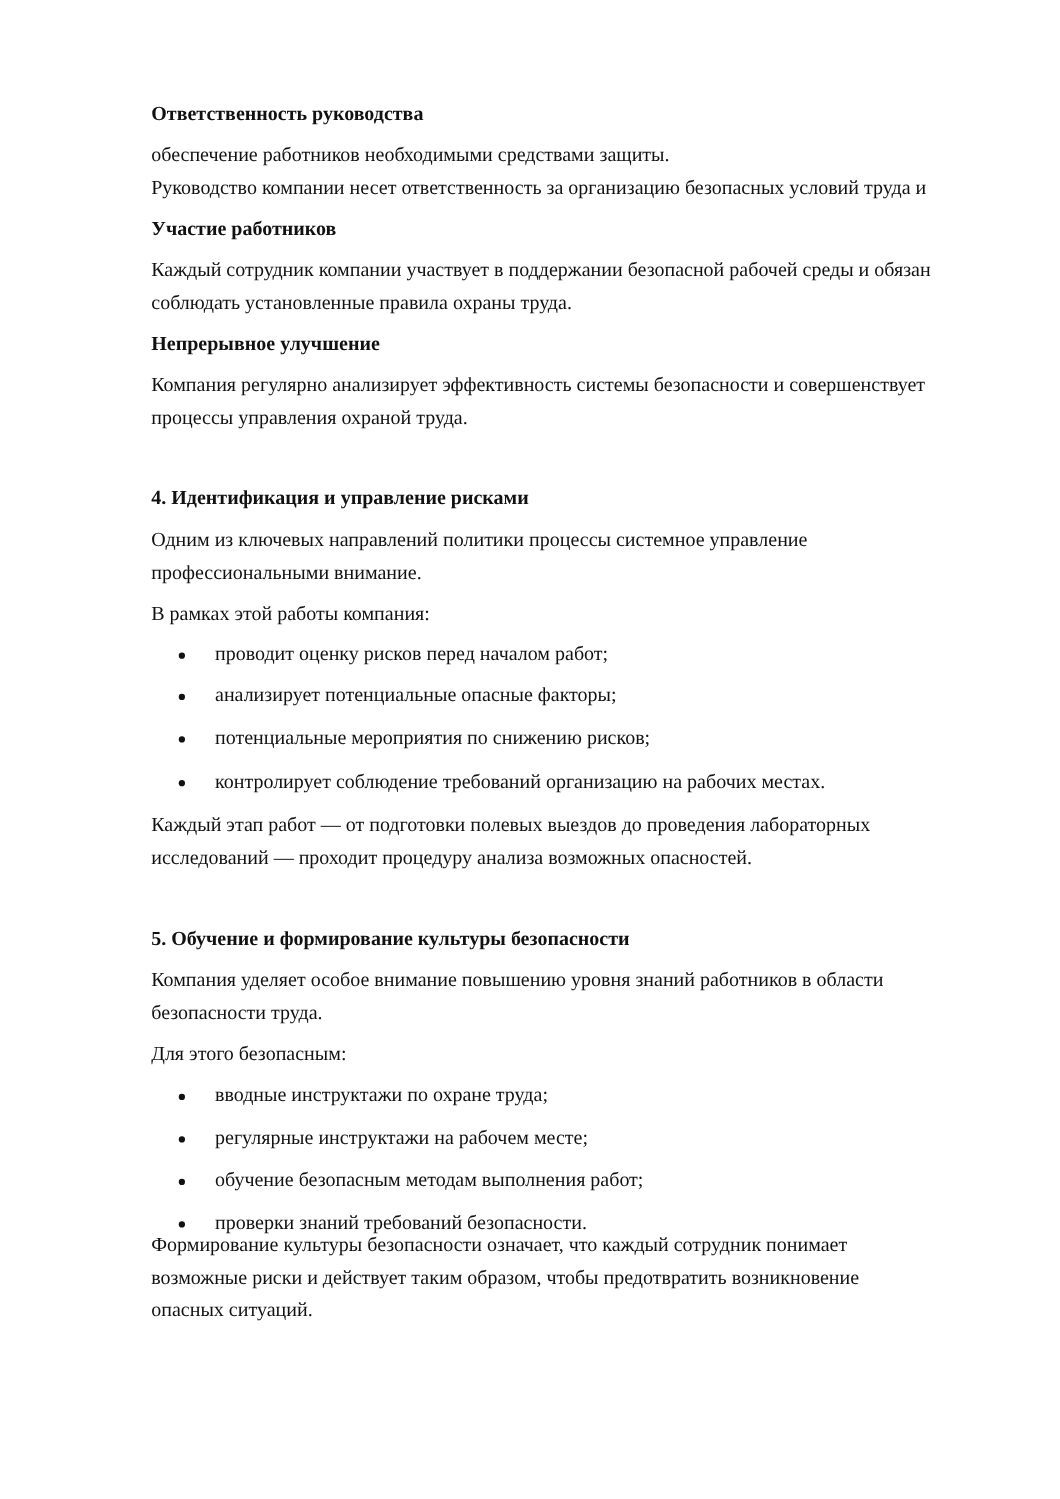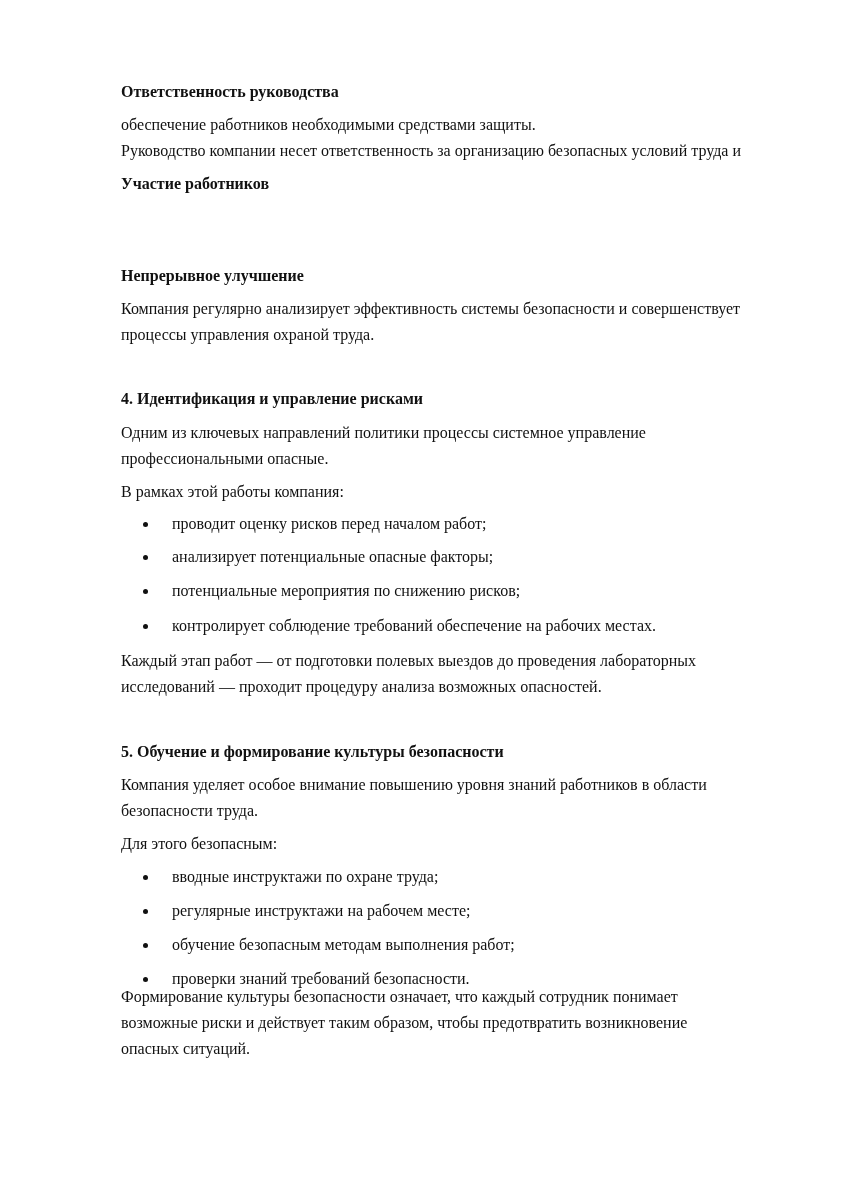--- a/index.html
+++ b/index.html
@@ -25,50 +25,54 @@
 
 <div class="page">
 
   <div class="blk h" style="top:79px">Ответственность руководства</div>
   <div class="blk p" style="top:112px">
     <div>обеспечение работников необходимыми средствами защиты.</div>
     <div>Руководство компании несет ответственность за организацию безопасных условий труда и</div>
   </div>
 
   <div class="blk h" style="top:171px">Участие работников</div>
+  <div class="blk p" style="top:204px">
+    <div>Каждый сотрудник компании участвует в поддержании безопасной рабочей среды и обязан</div>
+    <div>соблюдать установленные правила охраны труда.</div>
+  </div>
 
   <div class="blk h" style="top:263px">Непрерывное улучшение</div>
   <div class="blk p" style="top:296px">
     <div>Компания регулярно анализирует эффективность системы безопасности и совершенствует</div>
     <div>процессы управления охраной труда.</div>
   </div>
 
   <div class="blk h" style="top:386px">4. Идентификация и управление рисками</div>
   <div class="blk p" style="top:420px">
     <div>Одним из ключевых направлений политики процессы системное управление</div>
-    <div>профессиональными опасные.</div>
+    <div>профессиональными внимание.</div>
   </div>
   <div class="blk p" style="top:479px">В рамках этой работы компания:</div>
 
   <div>
     <div class="li" style="top:511px">
       <span class="bullet"></span>
       <span class="li-text">проводит оценку рисков перед началом работ;</span>
     </div>
     <div class="li" style="top:544px">
       <span class="bullet"></span>
       <span class="li-text">анализирует потенциальные опасные факторы;</span>
     </div>
     <div class="li" style="top:578px">
       <span class="bullet"></span>
       <span class="li-text">потенциальные мероприятия по снижению рисков;</span>
     </div>
     <div class="li" style="top:613px">
       <span class="bullet"></span>
-      <span class="li-text">контролирует соблюдение требований обеспечение на рабочих местах.</span>
+      <span class="li-text">контролирует соблюдение требований организацию на рабочих местах.</span>
     </div>
   </div>
 
   <div class="blk p" style="top:648px">
     <div>Каждый этап работ — от подготовки полевых выездов до проведения лабораторных</div>
     <div>исследований — проходит процедуру анализа возможных опасностей.</div>
   </div>
 
   <div class="blk h" style="top:739px">5. Обучение и формирование культуры безопасности</div>
   <div class="blk p" style="top:772px">

